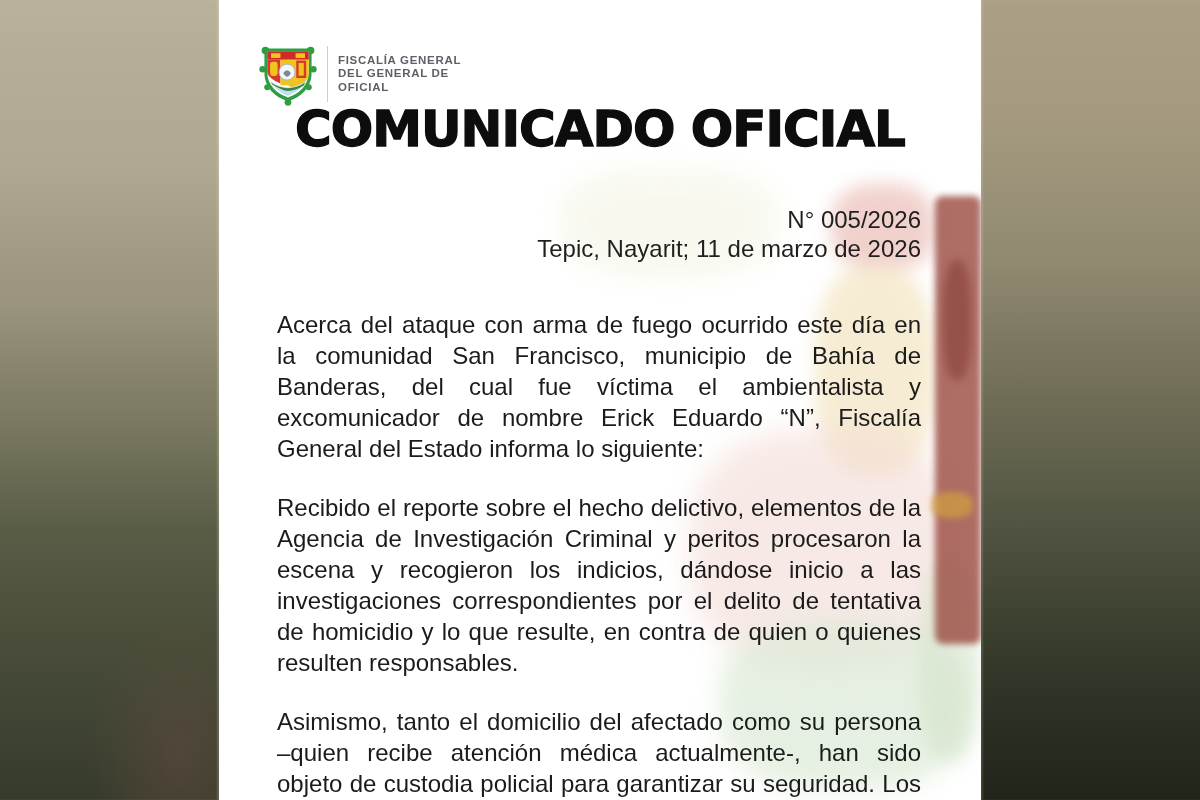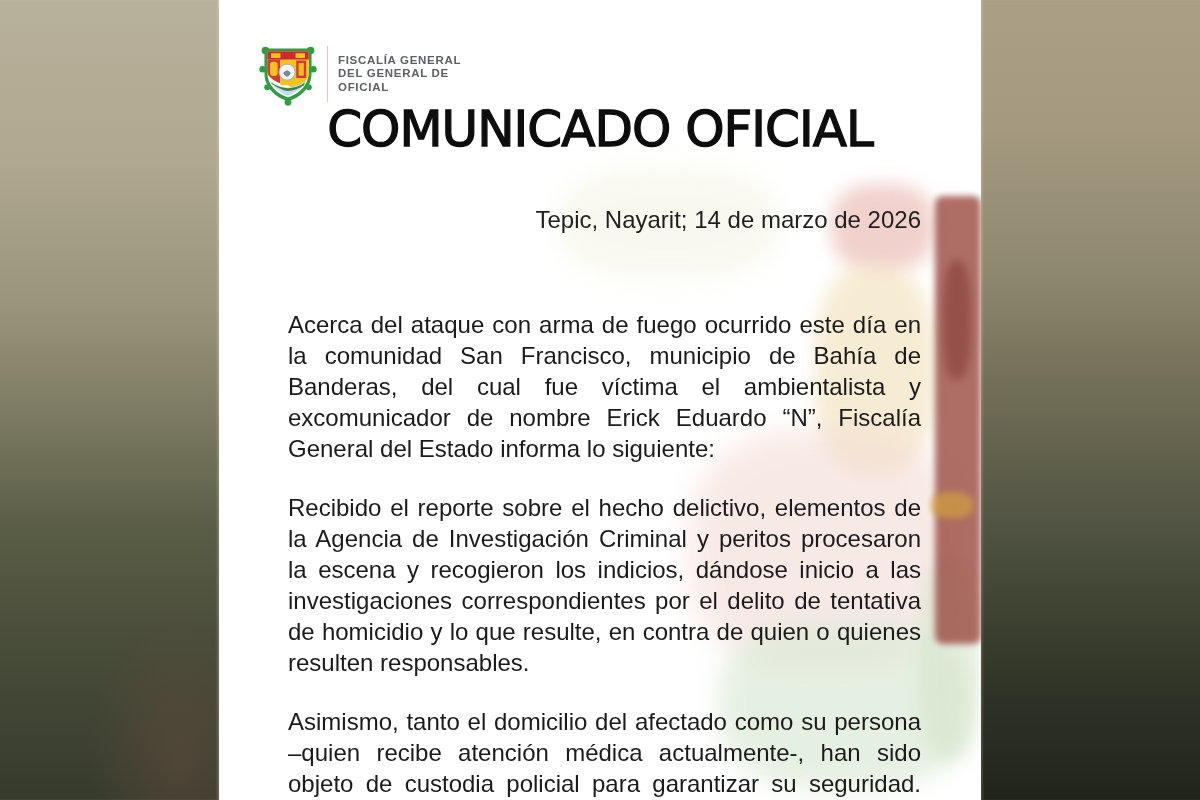--- a/index.html
+++ b/index.html
@@ -29,27 +29,27 @@
   .wm-green{left:500px;top:620px;width:250px;height:170px;background:#dcead6;opacity:.7;filter:blur(12px);}
   .wm-green2{left:700px;top:560px;width:60px;height:200px;background:#cfe0c4;opacity:.5;filter:blur(8px);}
   .wm-top-tint{left:340px;top:168px;width:220px;height:110px;background:#eff0d8;opacity:.4;filter:blur(12px);}
 
   .brand{position:absolute;left:38px;top:41px;display:flex;align-items:center;}
   .crest{display:block;}
   .brand-divider{width:1px;height:56px;background:#e5c4bd;margin:0 10px 0 8px;}
   .brand-text{color:#5d6167;font-size:11.5px;line-height:13.5px;font-weight:bold;
               letter-spacing:.7px;display:flex;flex-direction:column;}
   .title{position:absolute;top:100px;left:0;width:100%;margin:0;text-align:center;
-         font-family:"DejaVu Sans","Liberation Sans",sans-serif;font-size:50px;font-weight:normal;
+         font-family:"DejaVu Sans","Liberation Sans",sans-serif;font-size:50px;font-weight:bold;
          letter-spacing:-1px;color:#0d0d0d;-webkit-text-stroke:1.3px #0d0d0d;}
   .ref{position:absolute;top:205px;right:60px;text-align:right;color:#1f1f1f;
        font-size:24px;line-height:29px;}
   .body-text{position:absolute;left:54px;top:309px;width:648px;color:#1b1b1b;
              font-size:24px;line-height:31px;text-align:justify;}
-  .body-text p{margin:0 0 28px 15px;}
+  .body-text p{margin:0 0 28px 4px;}
 </style>
 </head>
 <body>
 
 <div class="stage">
   <div class="bg-strip bg-left"></div>
   <div class="bg-strip bg-right"></div>
 
   <div class="document">
 
@@ -93,21 +93,22 @@
       <div class="brand-text">
         <span>FISCALÍA GENERAL</span>
         <span>DEL GENERAL DE</span>
         <span>OFICIAL</span>
       </div>
     </div>
 
     <h1 class="title">COMUNICADO OFICIAL</h1>
 
     <div class="ref">
-      <div>Tepic, Nayarit; 14 de marzo de 2026</div>
+      <div>N° 005/2026</div>
+      <div>Tepic, Nayarit; 11 de marzo de 2026</div>
     </div>
 
     <div class="body-text">
       <p>Acerca del ataque con arma de fuego ocurrido este día en la comunidad San Francisco, municipio de Bahía de Banderas, del cual fue víctima el ambientalista y excomunicador de nombre Erick Eduardo “N”, Fiscalía General del Estado informa lo siguiente:</p>
       <p>Recibido el reporte sobre el hecho delictivo, elementos de la Agencia de Investigación Criminal y peritos procesaron la escena y recogieron los indicios, dándose inicio a las investigaciones correspondientes por el delito de tentativa de homicidio y lo que resulte, en contra de quien o quienes resulten responsables.</p>
       <p>Asimismo, tanto el domicilio del afectado como su persona –quien recibe atención médica actualmente-, han sido objeto de custodia policial para garantizar su seguridad. Los avances en torno de este hecho se darán a conocer en el momento que sea oportuno.</p>
     </div>
 
   </div>
 </div>

